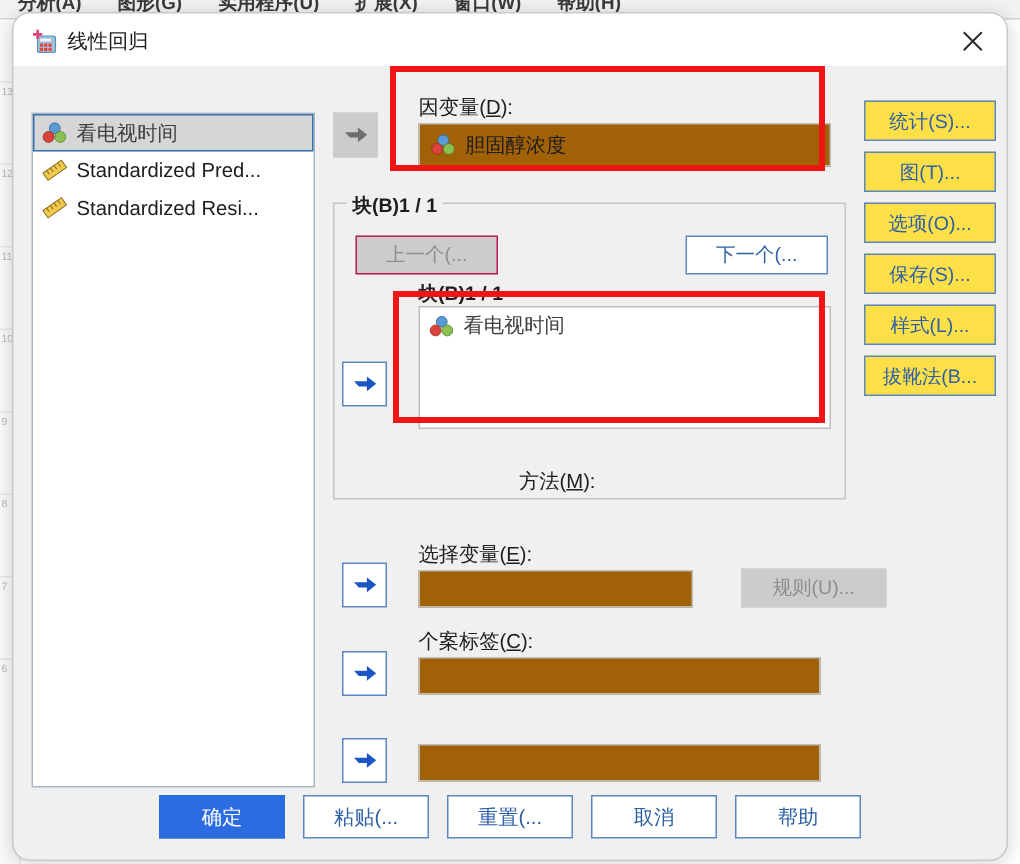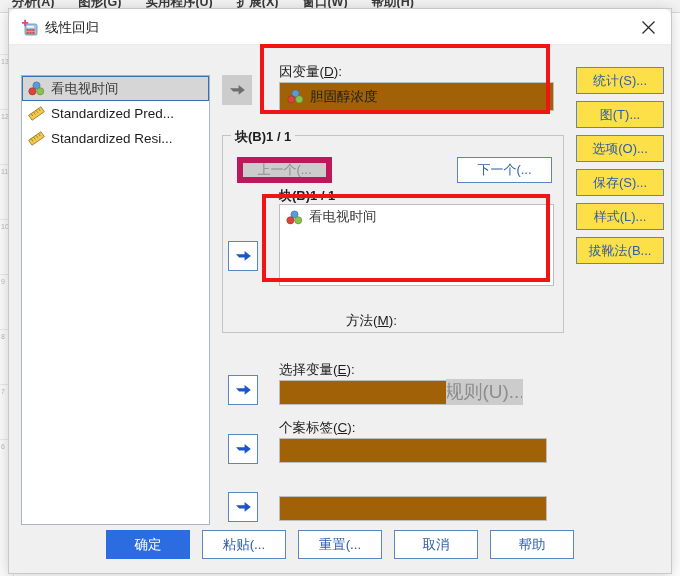--- a/index.html
+++ b/index.html
@@ -43,21 +43,21 @@
     font-family: "Liberation Sans", sans-serif;
   }
 
   
   #dialog {
     position: absolute;
     left: 8px; top: 8px;
     width: 664px; height: 566px;
     background: #f0f0f0;
     border: 1px solid #c8c8c8;
-    border-radius: 0;
+    border-radius: 12px;
     box-shadow: 0 2px 14px rgba(0,0,0,0.18);
     overflow: hidden;
   }
   #titlebar {
     position: absolute; left: 0; top: 0; width: 100%; height: 36px;
     background: #ffffff;
     border-bottom: 1px solid #ededed;
     border-radius: 8px 8px 0 0;
   }
   #title-icon {
@@ -164,21 +164,21 @@
   }
   .gbtn {
     position: absolute;
     height: 26px;
     font-size: 13px;
     display: flex; align-items: center; justify-content: center;
     white-space: nowrap; overflow: hidden;
     cursor: default;
   }
   .gbtn.enabled { background: #ffffff; border: 1px solid #5a86c4; color: #2d5fa6; }
-  .gbtn.disabled { background: #cccccc; border: 6px solid #be185d; color: #8d8d8d; }
+  .gbtn.disabled { background: #cccccc; border: 1px solid #be185d; color: #8d8d8d; }
 
   
   #indep-box {
     position: absolute; left: 270px; top: 195px;
     width: 275px; height: 82px;
     background: #ffffff;
     border: 1px solid #bdbdbd;
   }
   #indep-inner-title {
     position: absolute; left: 270px; top: 178px;
@@ -197,24 +197,24 @@
     font-size: 13.5px; color: #1d1d1d;
     padding-left: 8px;
     cursor: default;
   }
   #method-select .chev {
     position: absolute; right: 8px; top: 50%; transform: translateY(-50%);
   }
 
   
   #rules-btn {
-    position: absolute; left: 437px; top: 370px;
-    width: 77px; height: 26px;
+    position: absolute; left: 485px; top: 370px;
+    width: 97px; height: 26px;
     background: #cccccc; border: 1px solid #cccccc;
-    color: #8d8d8d; font-size: 19px;
+    color: #8d8d8d; font-size: 13px;
     display: flex; align-items: center; justify-content: center;
     white-space: nowrap; overflow: hidden;
     cursor: default;
   }
 
   
   #bottom-bar {
     position: absolute; left: 0; bottom: 14px; width: 100%;
     display: flex; justify-content: center; gap: 12px;
   }

